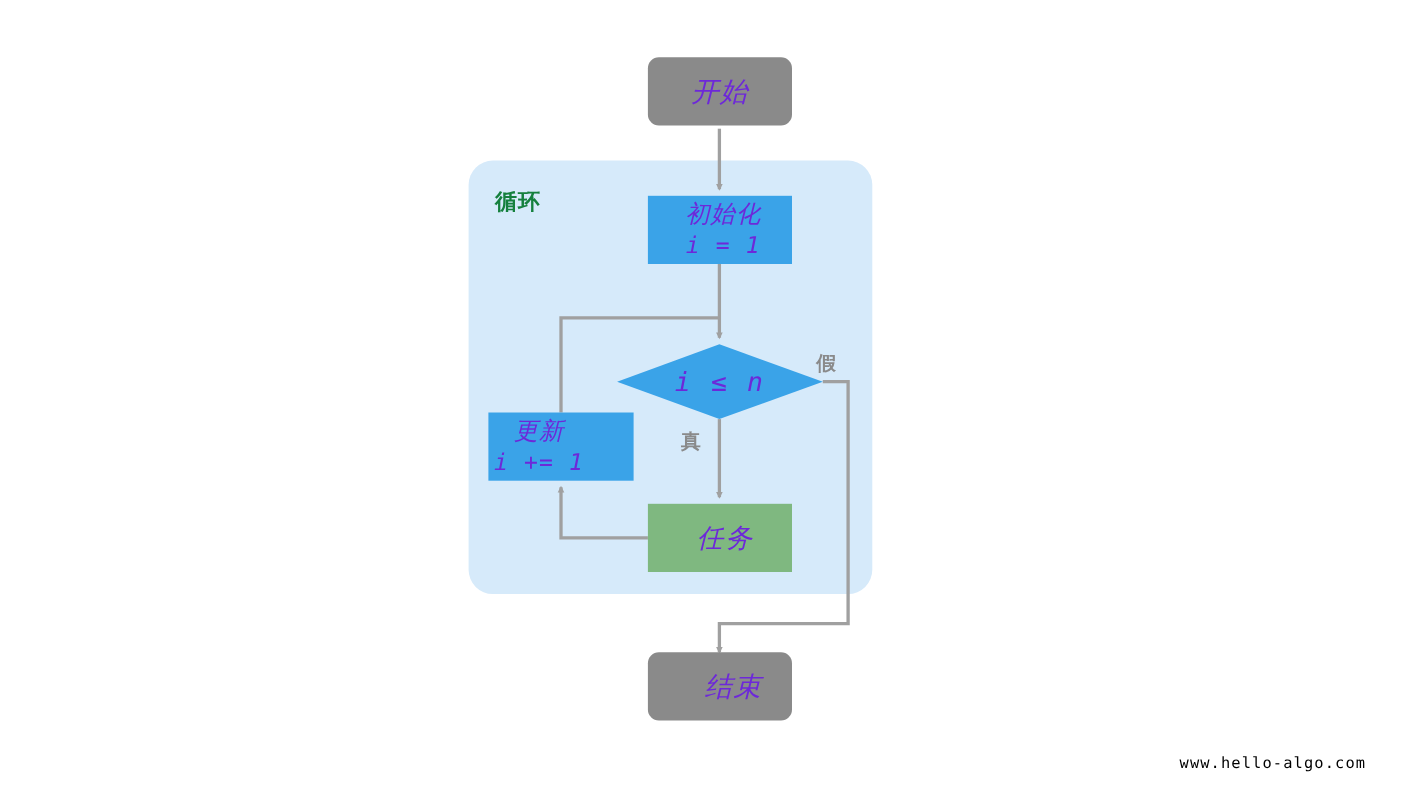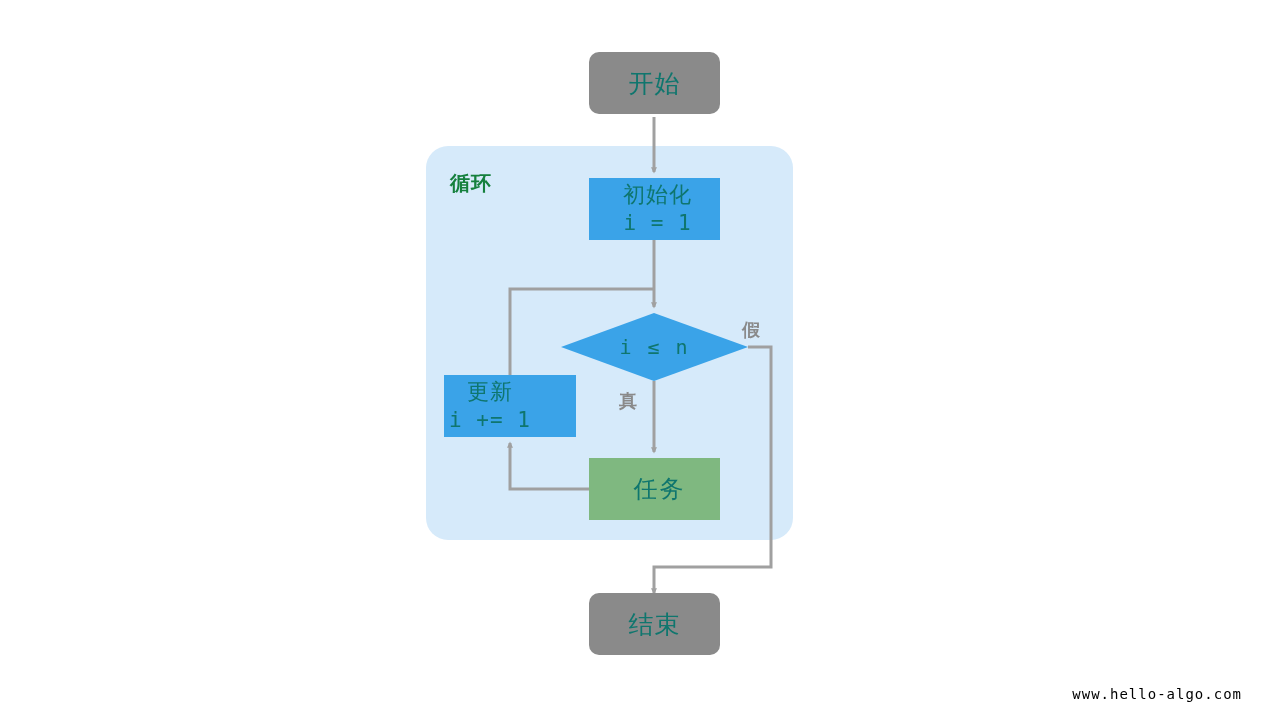--- a/index.html
+++ b/index.html
@@ -20,42 +20,43 @@
     top: 0;
     width: 1280px;
     height: 720px;
   }
   .node-label {
     position: absolute;
     display: flex;
     flex-direction: column;
     align-items: center;
     justify-content: center;
-    color: #0f766e;
+    color: #6d28d9;
     text-align: left;
     pointer-events: none;
+    font-style: italic;
   }
   .terminal-node {
     font-size: 25px;
     letter-spacing: 1px;
   }
   .proc-line-1 {
     font-size: 22px;
     line-height: 28px;
     letter-spacing: 1px;
   }
   .proc-line-2 {
     font-family: "DejaVu Sans Mono", "Liberation Mono", monospace;
     font-size: 21px;
     line-height: 28px;
     letter-spacing: 1px;
   }
   .cond-text {
     font-family: "DejaVu Sans Mono", "Liberation Mono", monospace;
-    font-size: 20px;
+    font-size: 24px;
     letter-spacing: 2px;
   }
   .task-text {
     font-size: 24px;
     letter-spacing: 2px;
   }
   .group-title {
     position: absolute;
     font-size: 20px;
     font-weight: bold;
@@ -129,18 +130,18 @@
 
 <div class="node-label cond-text" style="left:561px; top:313px; width:187px; height:68px;">i ≤ n</div>
 
 <div class="node-label" style="left:428px; top:375px; width:124px; height:62px;">
   <span class="proc-line-1">更新</span>
   <span class="proc-line-2">i += 1</span>
 </div>
 
 <div class="node-label task-text" style="left:589px; top:458px; width:141px; height:62px;">任务</div>
 
-<div class="node-label terminal-node" style="left:589px; top:593px; width:131px; height:62px;">结束</div>
+<div class="node-label terminal-node" style="left:589px; top:593px; width:131px; height:62px;padding-left:12px;">结束</div>
 
 <div class="edge-label" style="left:619px; top:389px;">真</div>
 <div class="edge-label" style="left:742px; top:318px;">假</div>
 
 <div class="watermark">www.hello-algo.com</div>
 
 </body></html>

